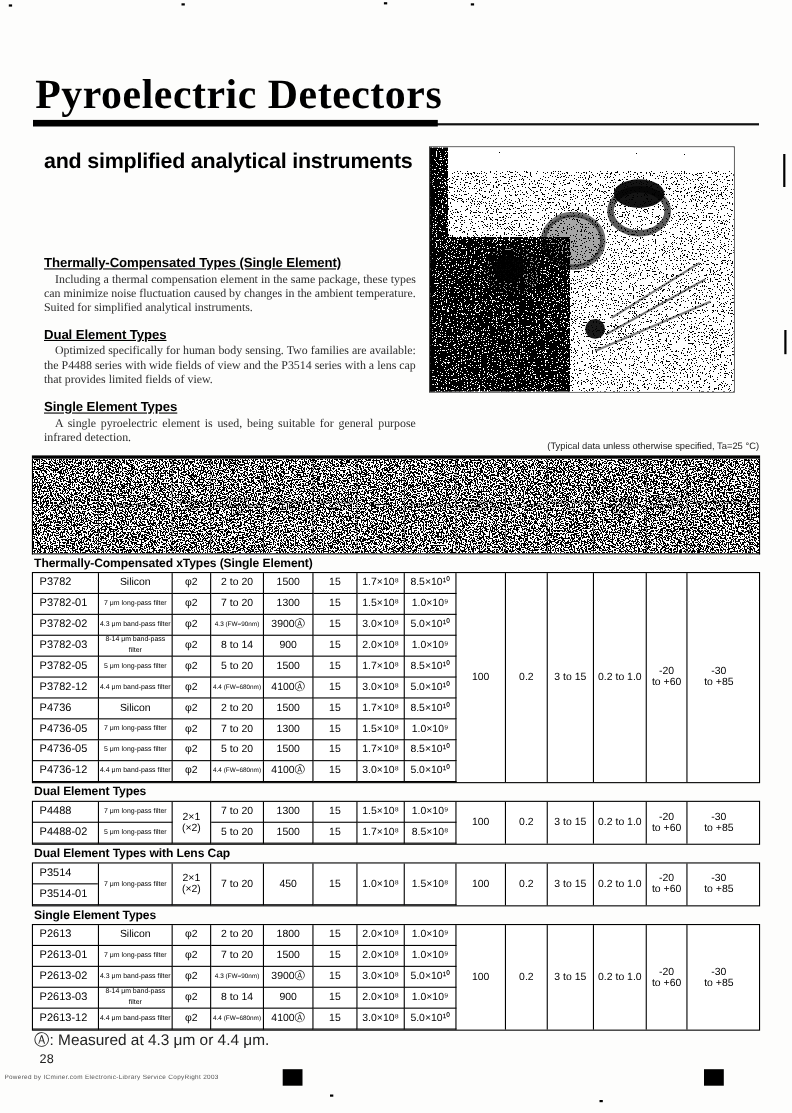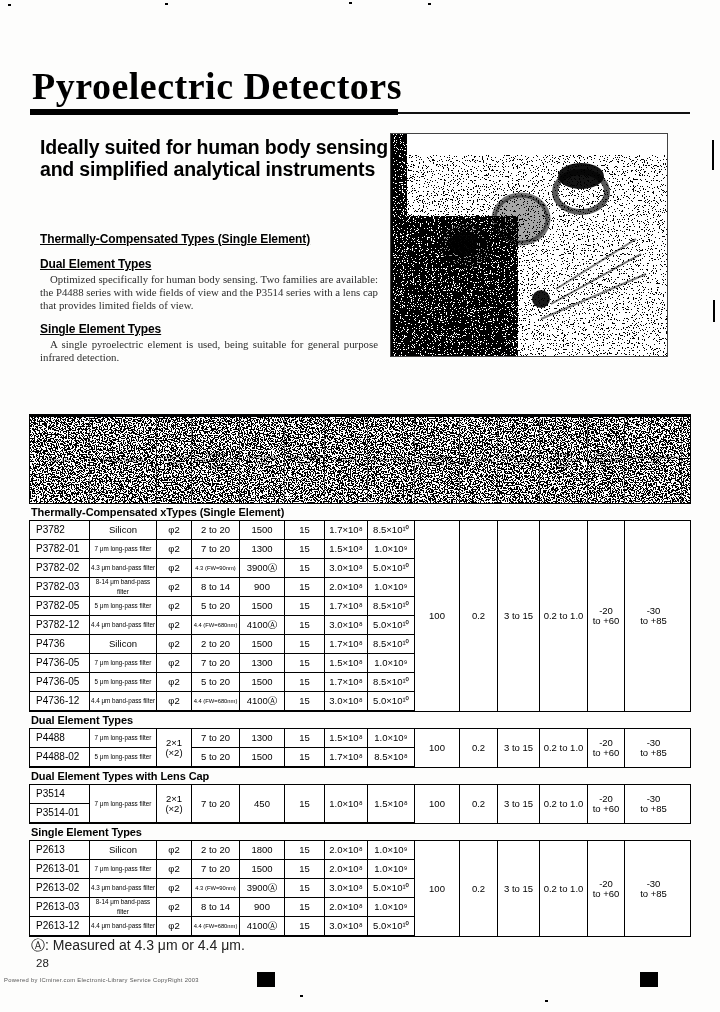--- a/index.html
+++ b/index.html
@@ -118,27 +118,27 @@
         <feColorMatrix type="matrix" values="1 0 0 0 0 0 1 0 0 0 0 0 1 0 0 0 0 0 0 1"></feColorMatrix>
       </filter>
     </defs>
   </svg>
 
   <div class="title">Pyroelectric Detectors</div>
   <div class="title-rule-thin"></div>
   <div class="title-rule-thick"></div>
 
   <div class="subtitle">
-    <div>Ideally suited for human body sensing</div>
     <div>and simplified analytical instruments</div>
   </div>
 
   <div class="sections">
     <div class="sect">
       <h3>Thermally-Compensated Types (Single Element)</h3>
+      <p>Including a thermal compensation element in the same package, these types can minimize noise fluctuation caused by changes in the ambient temperature. Suited for simplified analytical instruments.</p>
     </div>
     <div class="sect">
       <h3>Dual Element Types</h3>
       <p>Optimized specifically for human body sensing. Two families are available: the P4488 series with wide fields of view and the P3514 series with a lens cap that provides limited fields of view.</p>
     </div>
     <div class="sect">
       <h3>Single Element Types</h3>
       <p>A single pyroelectric element is used, being suitable for general purpose infrared detection.</p>
     </div>
   </div>
@@ -158,20 +158,21 @@
       <ellipse cx="130" cy="85" rx="27" ry="24" fill="none" stroke="#000" stroke-width="5" opacity="0.55"></ellipse>
       <ellipse cx="75" cy="112" rx="26" ry="23" fill="#000" opacity="0.4"></ellipse>
       <ellipse cx="72" cy="110" rx="14" ry="12" fill="#000" opacity="0.95"></ellipse>
       <circle cx="150" cy="165" r="9" fill="#000" opacity="0.9"></circle>
       <line x1="160" y1="170" x2="250" y2="120" stroke="#000" stroke-width="2" opacity="0.55"></line>
       <line x1="150" y1="185" x2="255" y2="140" stroke="#000" stroke-width="2" opacity="0.5"></line>
       <line x1="165" y1="155" x2="245" y2="105" stroke="#000" stroke-width="2" opacity="0.5"></line>
     </svg>
   </div>
 
+  <div class="tnote">(Typical data unless otherwise specified, Ta=25 °C)</div>
 
   <div class="table-wrap">
     <div class="thead">
       <svg class="noise" viewBox="0 0 660 86" preserveAspectRatio="none">
         <rect x="0" y="0" width="660" height="86" filter="url(#nHeader)"></rect>
       </svg>
       <div class="hcells" id="hcells">
           <div class="hcell">Type No.</div>
           <div class="hcell">Window Material</div>
           <div class="hcell">Active Area (mm)</div>

